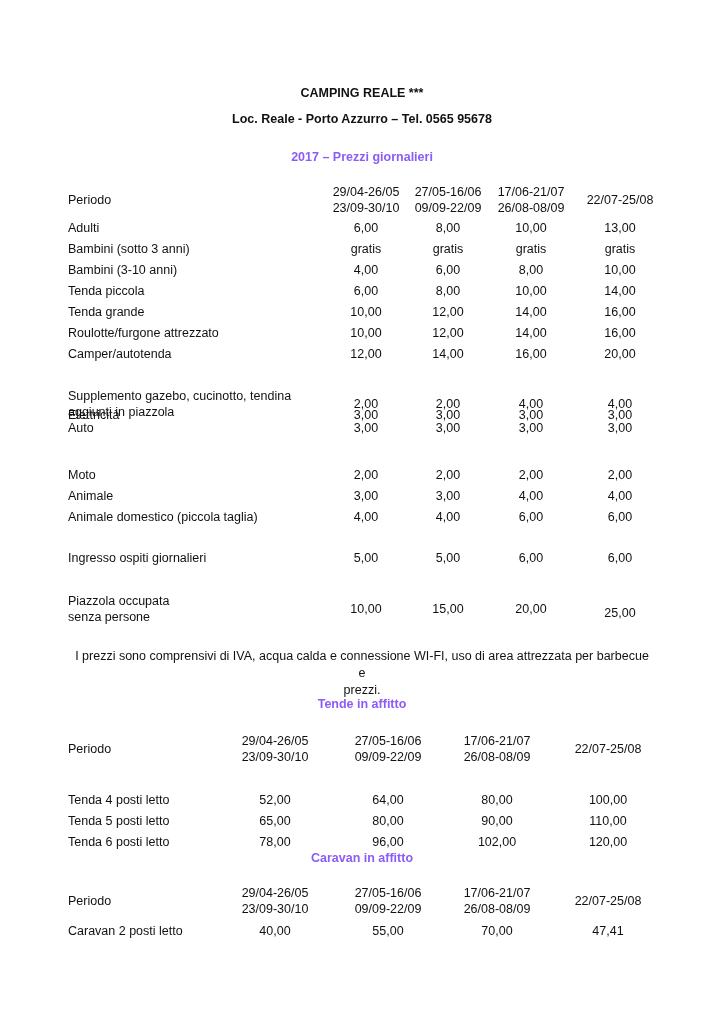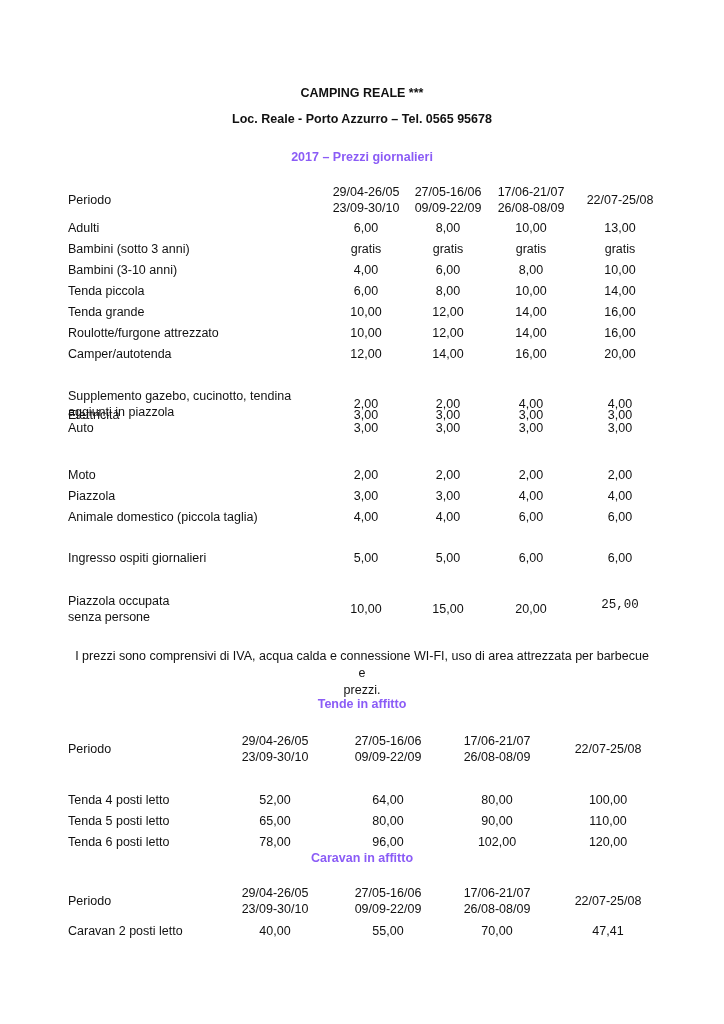--- a/index.html
+++ b/index.html
@@ -146,21 +146,21 @@
       <div class="lbl">
         <div>Moto</div>
       </div>
       <div class="c c0" style="top: 0px;">2,00</div>
       <div class="c c1" style="top: 0px;">2,00</div>
       <div class="c c2" style="top: 0px;">2,00</div>
       <div class="c c3" style="top: 0px;">2,00</div>
     </div>
     <div class="row main" style="top: 488px;">
       <div class="lbl">
-        <div>Piazzola</div>
+        <div>Animale</div>
       </div>
       <div class="c c0" style="top: 0px;">3,00</div>
       <div class="c c1" style="top: 0px;">3,00</div>
       <div class="c c2" style="top: 0px;">4,00</div>
       <div class="c c3" style="top: 0px;">4,00</div>
     </div>
     <div class="row main" style="top: 509px;">
       <div class="lbl">
         <div>Animale domestico (piccola taglia)</div>
       </div>
@@ -179,21 +179,21 @@
       <div class="c c3" style="top: 0px;">6,00</div>
     </div>
     <div class="row main" style="top: 593px;">
       <div class="lbl">
         <div>Piazzola occupata</div>
         <div>senza persone</div>
       </div>
       <div class="c c0" style="top: 8px;">10,00</div>
       <div class="c c1" style="top: 8px;">15,00</div>
       <div class="c c2" style="top: 8px;">20,00</div>
-      <div class="c c3" style="top: 4px; font-family: Liberation Mono, monospace;">25,00</div>
+      <div class="c c3" style="top: 12px;">25,00</div>
     </div>
   </div>
 
 <div class="note" style="top:648px;">
   <div>I prezzi sono comprensivi di IVA, acqua calda e connessione WI-FI, uso di area attrezzata per barbecue e</div>
   <div>prezzi.</div>
 </div>
 
 <div class="center red" style="top:697px;">Tende in affitto</div>
 <div id="tents-table">

